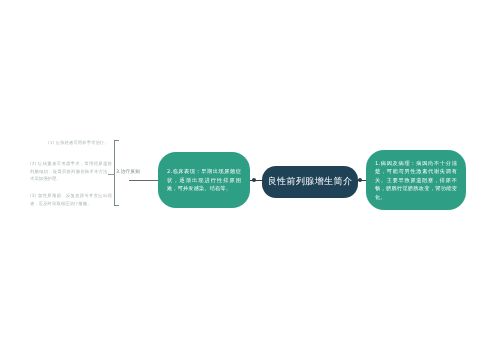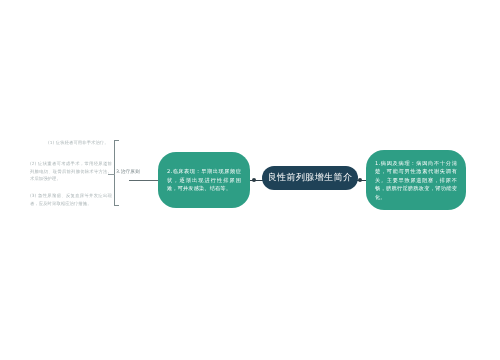--- a/index.html
+++ b/index.html
@@ -22,21 +22,21 @@
     width: 500px;
     height: 360px;
   }
 
   
   .root-node {
     position: absolute;
     left: 262px;
     top: 166px;
     width: 96px;
-    height: 24px;
+    height: 32px;
     border-radius: 14px;
     background: #1f4257;
     display: flex;
     align-items: center;
     justify-content: center;
     box-sizing: border-box;
     z-index: 6;
   }
   .root-node .root-label {
     color: #ffffff;

